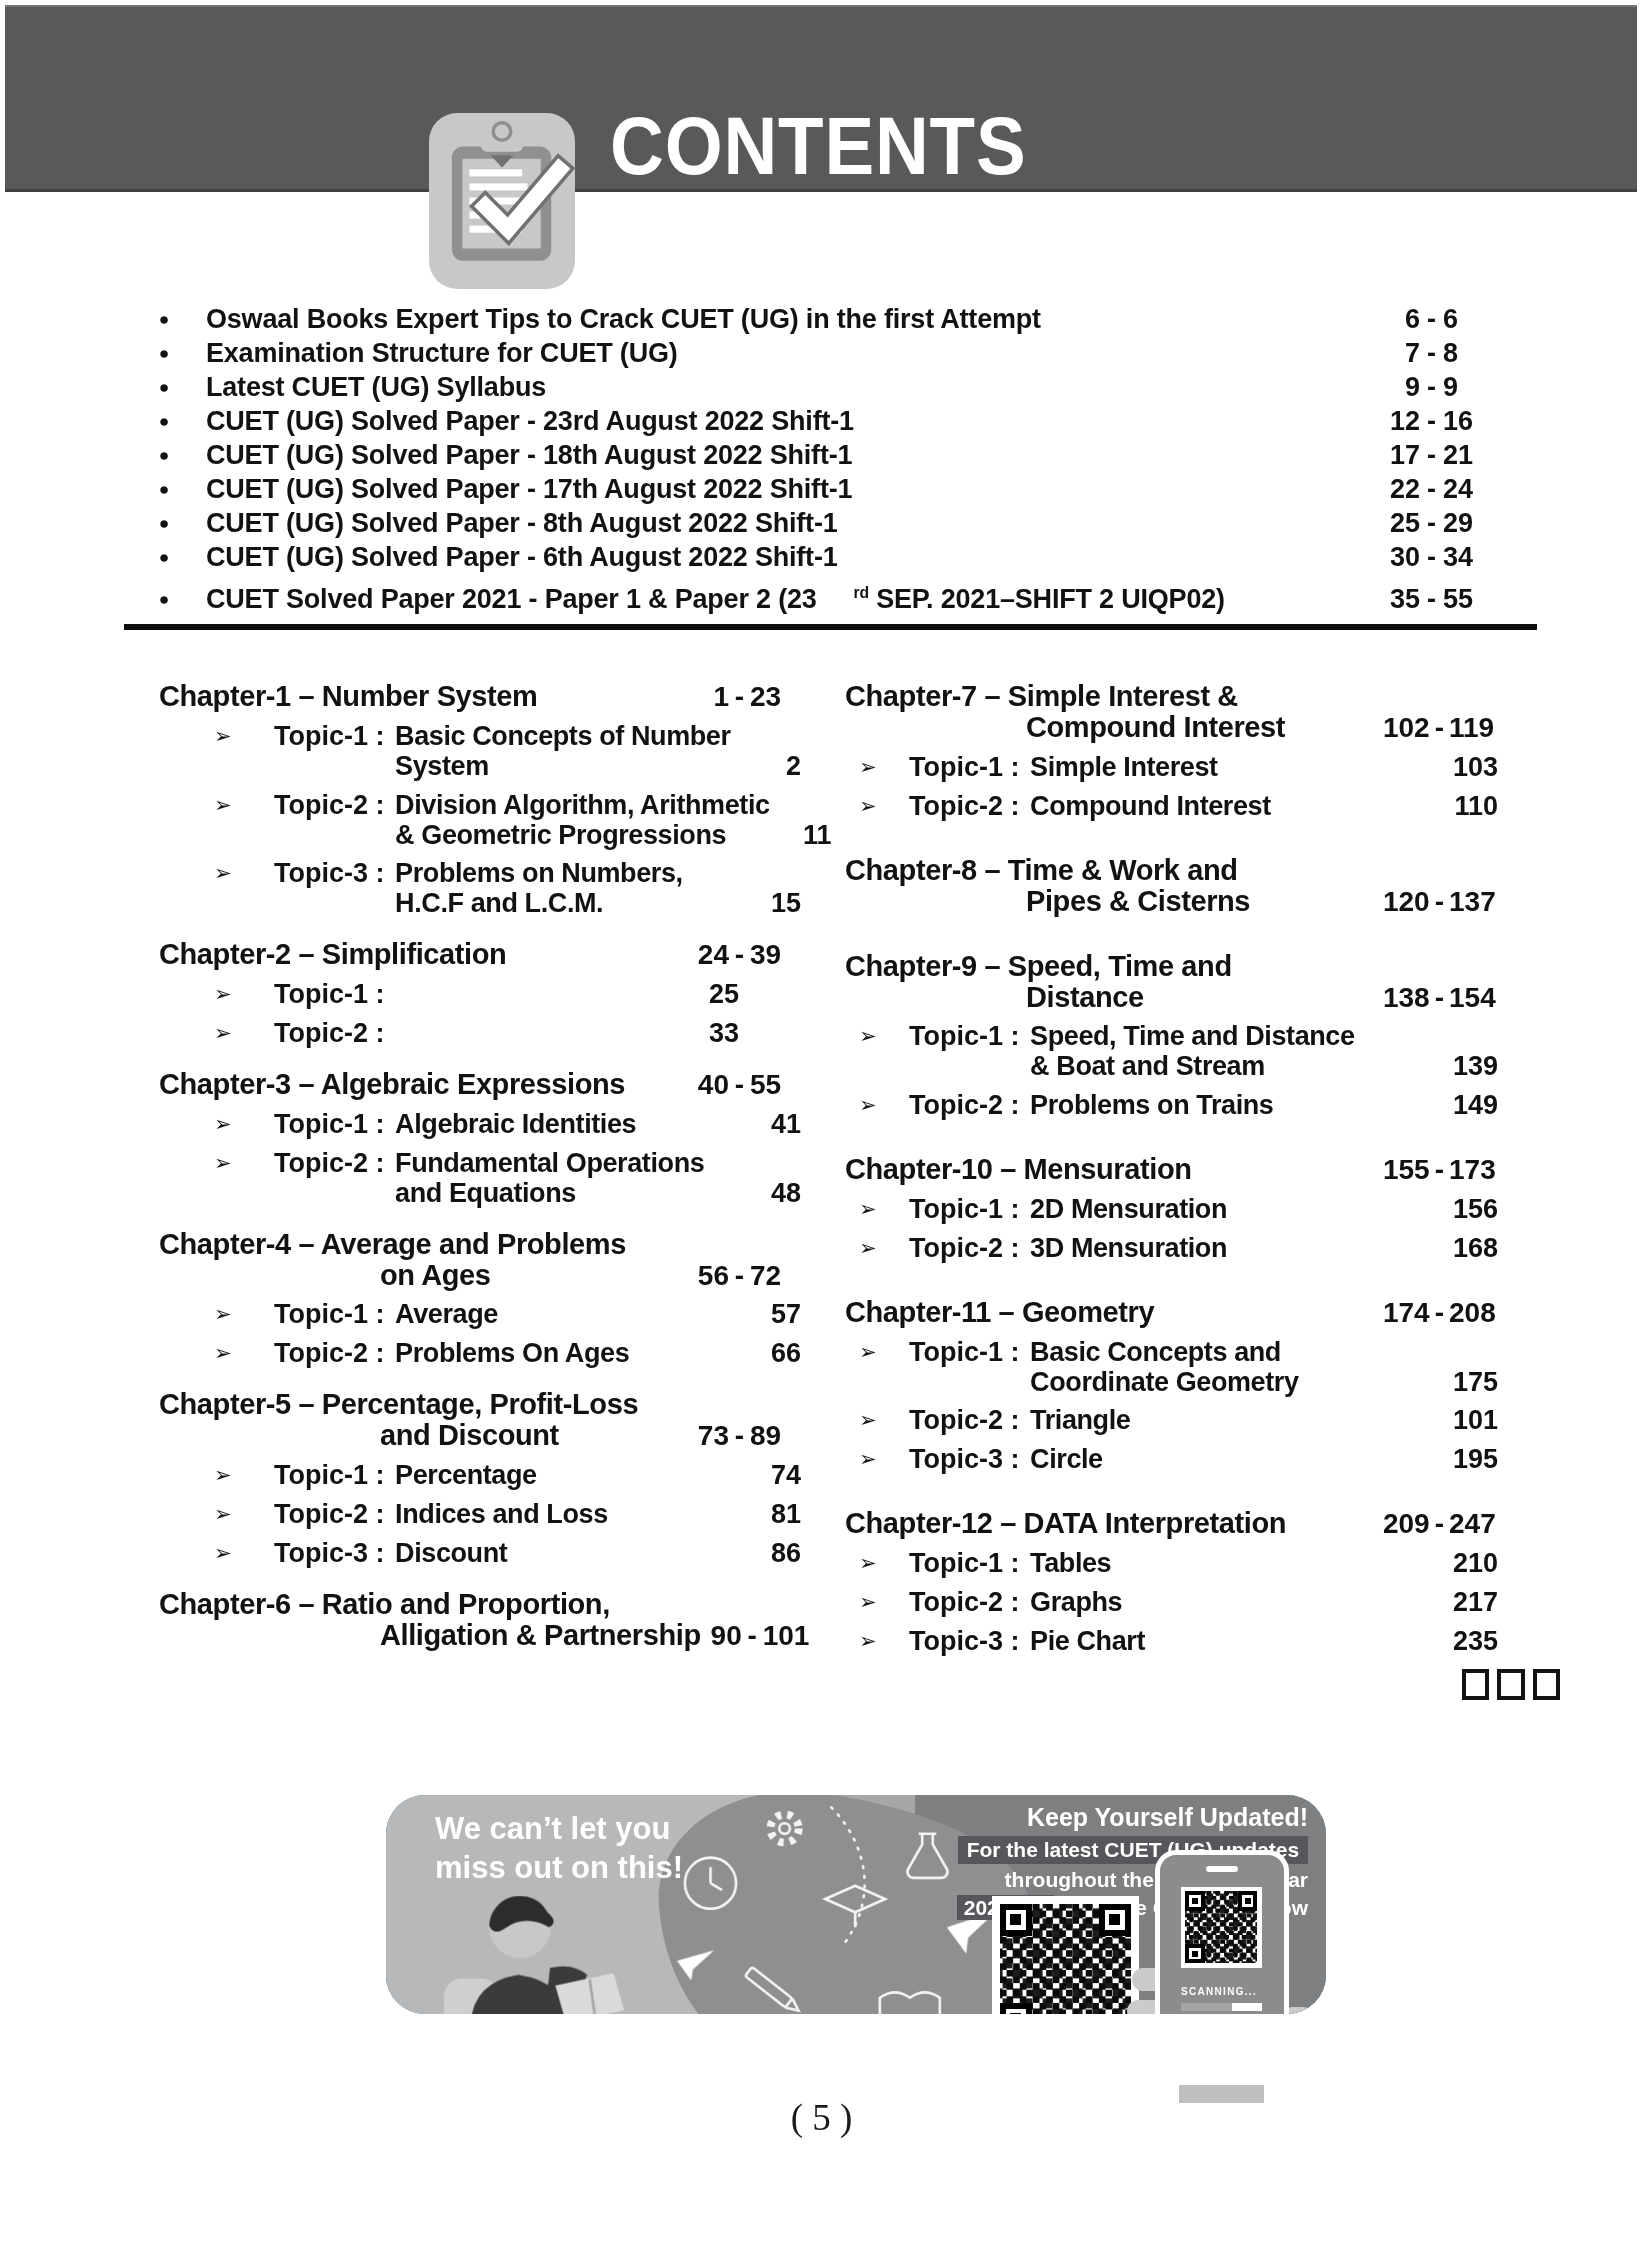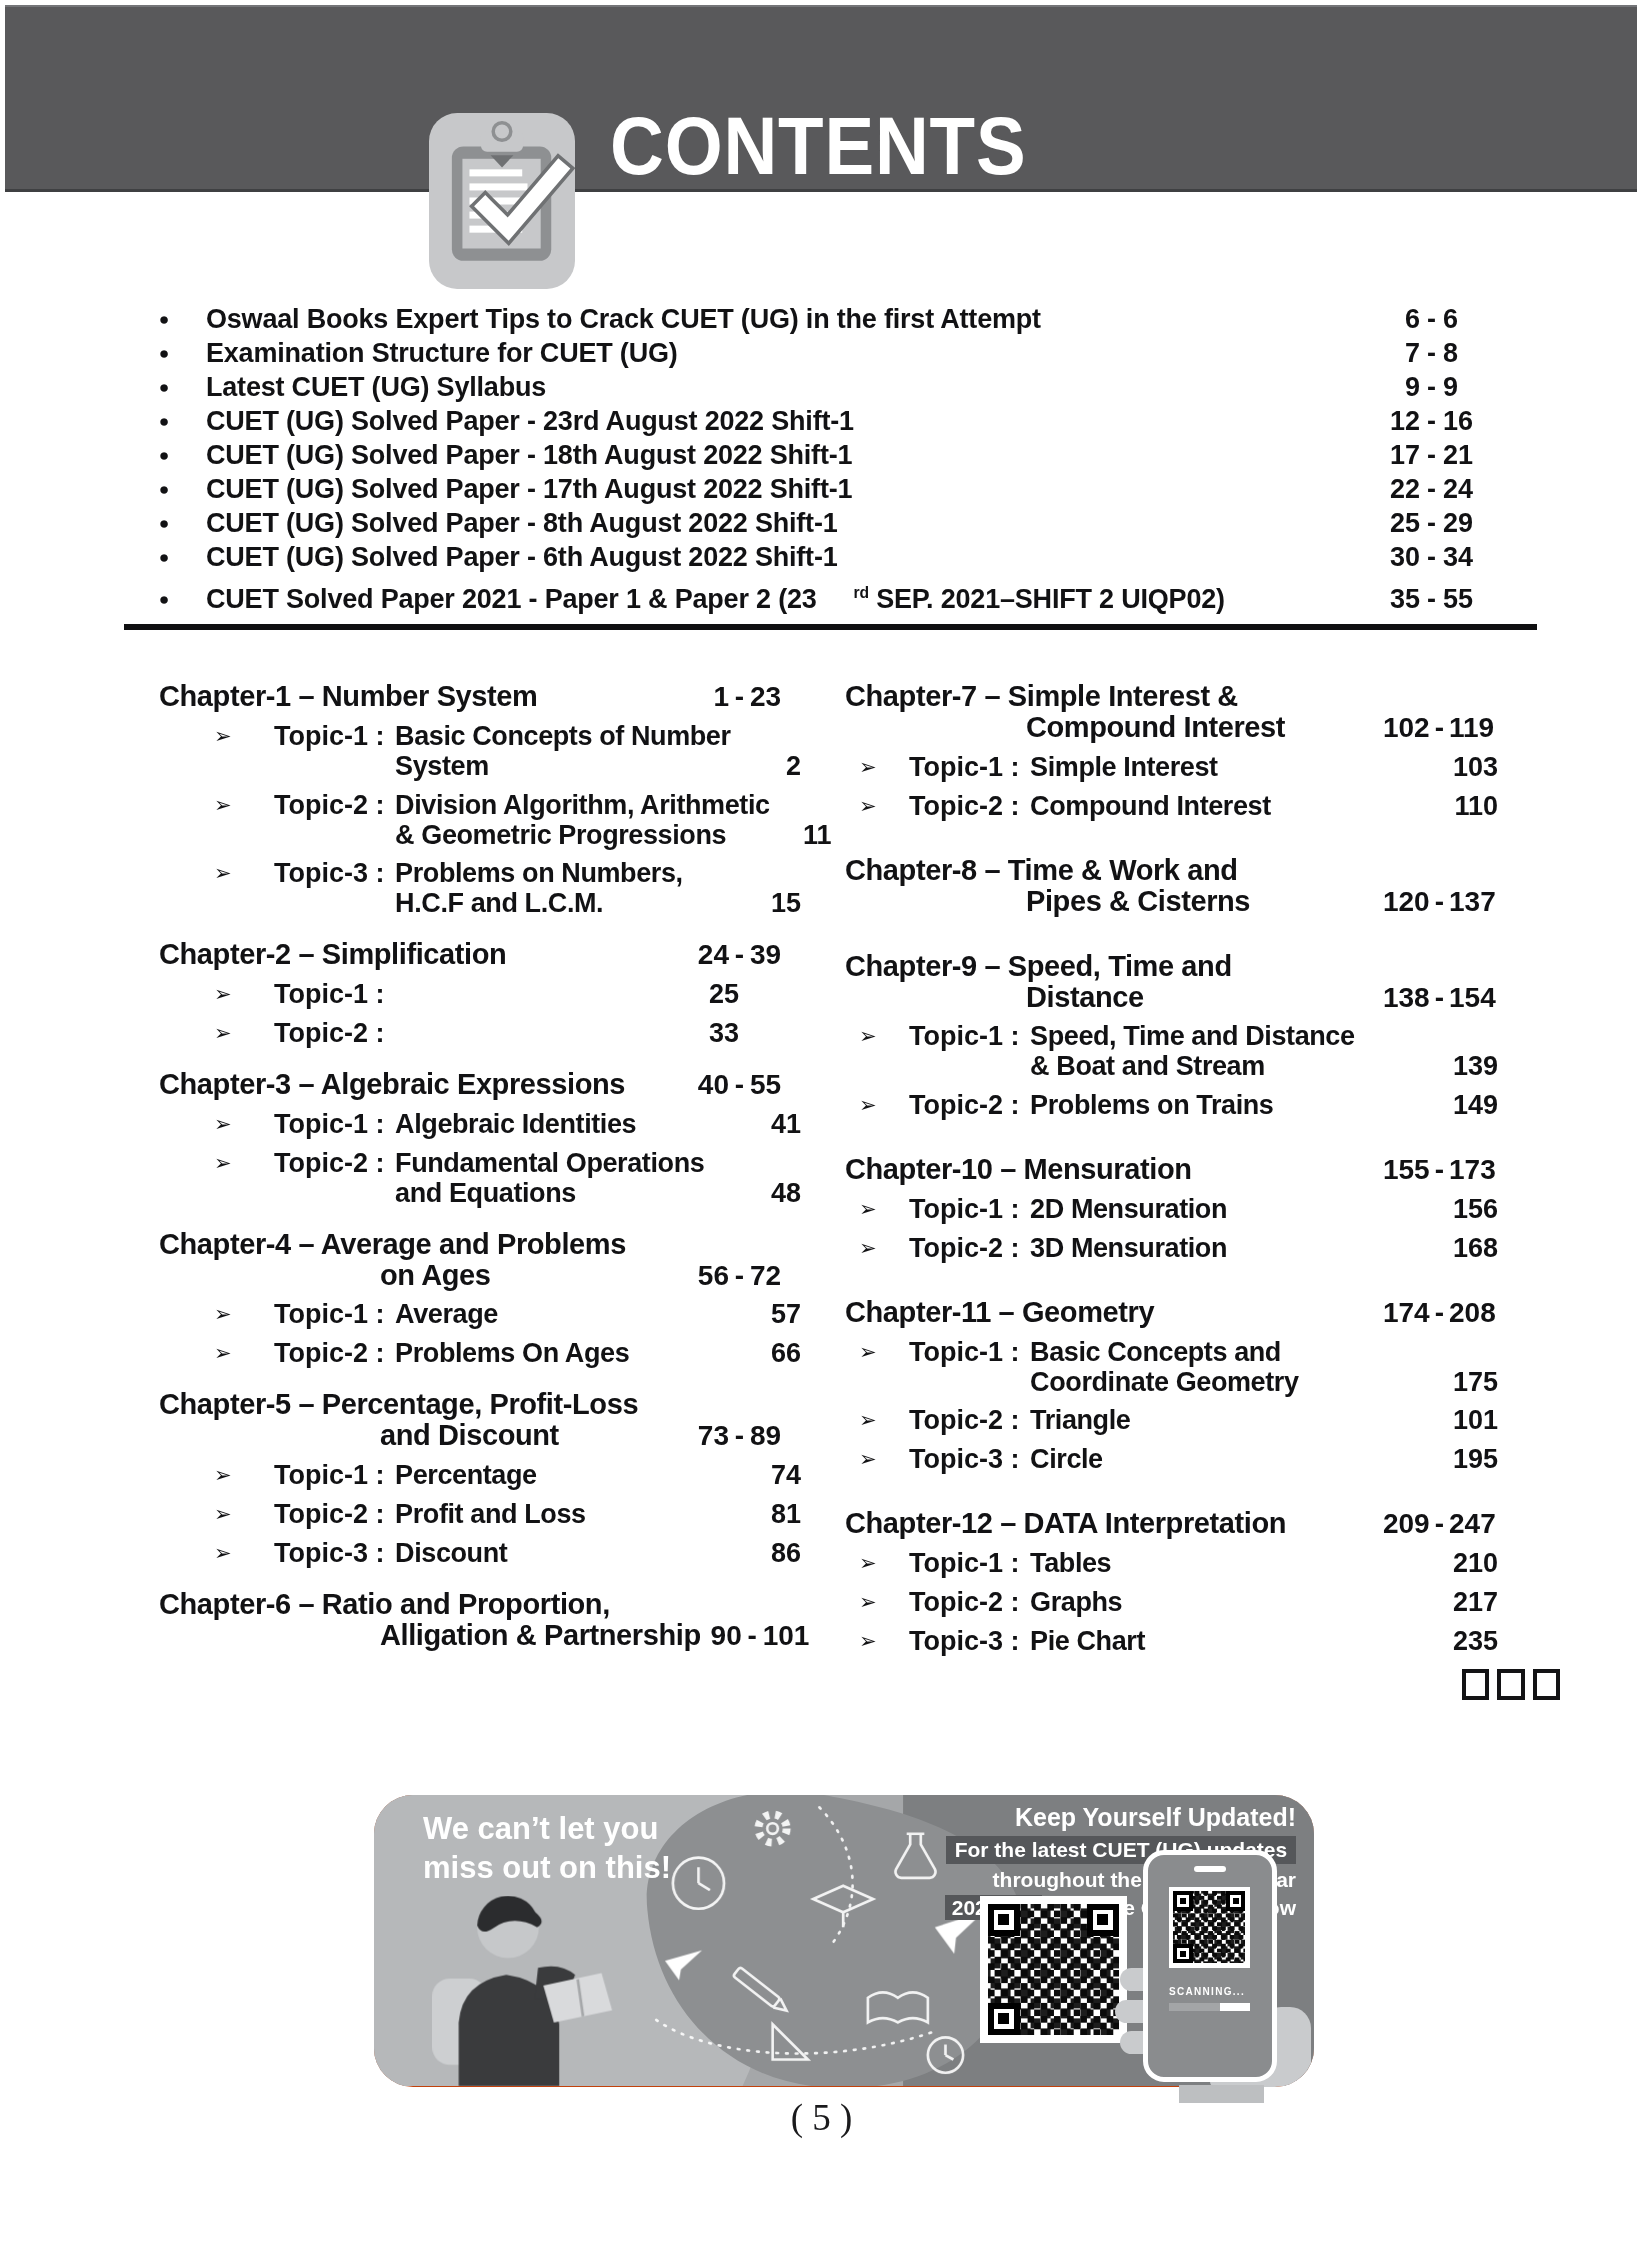--- a/index.html
+++ b/index.html
@@ -45,22 +45,22 @@
   #col-right .tm { padding-left:14px; }
   .tl { margin-right:10.6px; white-space:pre; align-self:start; }
   .tt { white-space:pre; letter-spacing:-0.4px; }
   .tp { align-self:end; text-align:right; }
 
   
   #endmarks { position:absolute; left:1454px; top:1669px; }
   .sq { display:inline-block; width:19.4px; height:23px; border:4.4px solid #131315; margin-left:8px; background:#fff; }
 
   
-  #footer { position:absolute; left:374px; top:1795px; width:940px; height:292px;
-            border-radius:39px; overflow:hidden; background:#c2410c; }
+  #footer { position:absolute; left:386px; top:1795px; width:940px; height:219px;
+            border-radius:39px; overflow:hidden; background:#0369a1; }
   #footer svg.decor { position:absolute; left:0; top:0; }
   .wecant { position:absolute; left:49px; top:14px; font-size:31px; line-height:39px; color:#ffffff; }
   .kyu { position:absolute; left:543px; top:7px; width:379px; text-align:right; color:#fff; }
   .kyu-h { font-size:25px; line-height:30px; }
   .kyu-l2 { display:inline-block; background:#55575a; font-size:21px; line-height:25px; padding:1.8px 8.8px; margin-top:3.5px; }
   .kyu-l3 { font-size:21px; line-height:25px; margin-top:2.6px; }
   .kyu-l4 { font-size:21px; line-height:25px; margin-top:3.5px; }
   .hl { background:#55575a; padding:0.9px 7px; }
 
   
@@ -316,21 +316,21 @@
       </div>
       <div class="t">
         <span class="tm">➢</span>
         <span class="tl">Topic-1 :</span>
         <span class="tt">Percentage</span>
         <span class="tp">74</span>
       </div>
       <div class="t">
         <span class="tm">➢</span>
         <span class="tl">Topic-2 :</span>
-        <span class="tt">Profit and Loss</span>
+        <span class="tt">Indices and Loss</span>
         <span class="tp">81</span>
       </div>
       <div class="t">
         <span class="tm">➢</span>
         <span class="tl">Topic-3 :</span>
         <span class="tt">Discount</span>
         <span class="tp">86</span>
       </div>
     </div>
 

